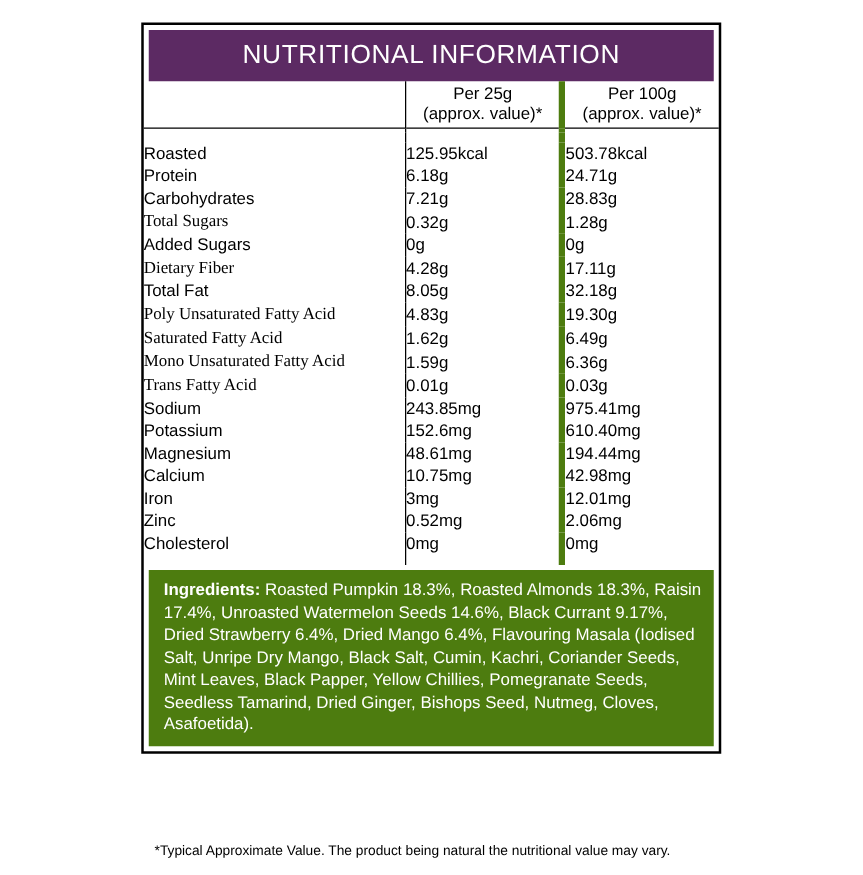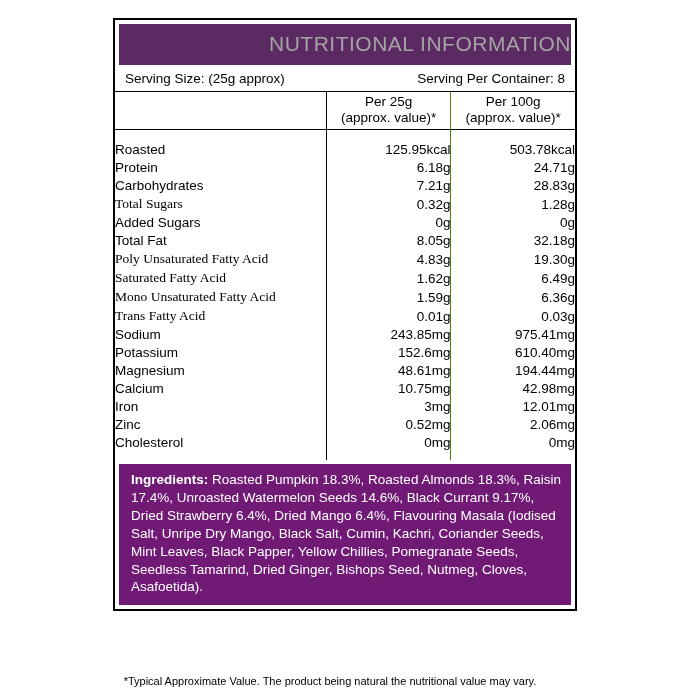--- a/index.html
+++ b/index.html
@@ -18,22 +18,22 @@
     position: absolute;
     left: 113px;
     top: 18px;
     width: 464px;
     box-sizing: border-box;
     border: 2px solid #000000;
     background: #ffffff;
   }
   .title-bar {
     background: #5c2a63;
-    color: #a3a3a3;
-    text-align: right;
+    color: #ffffff;
+    text-align: center;
     font-size: 21px;
     letter-spacing: 0.5px;
     padding: 8px 0 9px 0;
     margin: 4px 4px 0 4px;
   }
   .serving-row {
     display: flex;
     justify-content: space-between;
     font-size: 13.5px;
     padding: 6px 10px 5px 10px;
@@ -50,27 +50,27 @@
   table.nut td {
     padding: 1.5px 0;
     vertical-align: middle;
   }
   td.label {
     text-align: left;
     padding-left: 18px;
     width: 214px;
   }
   td.c1, td.c2 {
-    text-align: right;
+    text-align: left;
     padding-right: 12px;
     width: 125px;
   }
   td.c1 {
     border-left: 1px solid #000000;
-    border-right: 1px solid #4d7c0f;
+    border-right: 5px solid #4d7c0f;
     margin-left: 45px;
   }
   .hdr td {
     text-align: center;
     font-size: 13.5px;
     line-height: 1.25;
     padding: 6px 0 7px 0;
   }
   .hdr td.c1, .hdr td.c2 {
     text-align: center;
@@ -81,21 +81,21 @@
   .ind1 { padding-left: 30px; font-family: Liberation Serif, serif; }
   .ind2 { padding-left: 42px; }
 
   .rule-row td {
     border-top: 1px solid #000000;
     padding: 0;
     height: 0;
   }
 
   .ingredients {
-    background: #701a75;
+    background: #4d7c0f;
     color: #ffffff;
     font-size: 13.5px;
     line-height: 1.33;
     padding: 7px 10px 9px 12px;
     margin: 4px 4px 4px 4px;
     text-align: left;
   }
   .ingredients b { font-weight: bold; }
 
   .footnote {
@@ -108,24 +108,20 @@
     color: #000000;
   }
 </style>
 </head>
 <body>
 
 <div class="panel">
 
   <div class="title-bar">NUTRITIONAL INFORMATION</div>
 
-  <div class="serving-row">
-    <span class="left">Serving Size: (25g approx)</span>
-    <span class="right">Serving Per Container: 8</span>
-  </div>
 
   <table class="nut">
     <tbody>
       <tr class="hdr">
         <td class="label"></td>
         <td class="c1">
           <span>Per 25g</span>
           <span class="sub">(approx. value)*</span>
         </td>
         <td class="c2">
@@ -163,20 +159,25 @@
         <td class="label ind1">Total Sugars</td>
         <td class="c1">0.32g</td>
         <td class="c2">1.28g</td>
       </tr>
       <tr>
         <td class="label ind2">Added Sugars</td>
         <td class="c1">0g</td>
         <td class="c2">0g</td>
       </tr>
       <tr>
+        <td class="label ind1">Dietary Fiber</td>
+        <td class="c1">4.28g</td>
+        <td class="c2">17.11g</td>
+      </tr>
+      <tr>
         <td class="label">Total Fat</td>
         <td class="c1">8.05g</td>
         <td class="c2">32.18g</td>
       </tr>
       <tr>
         <td class="label ind1">Poly Unsaturated Fatty Acid</td>
         <td class="c1">4.83g</td>
         <td class="c2">19.30g</td>
       </tr>
       <tr>

